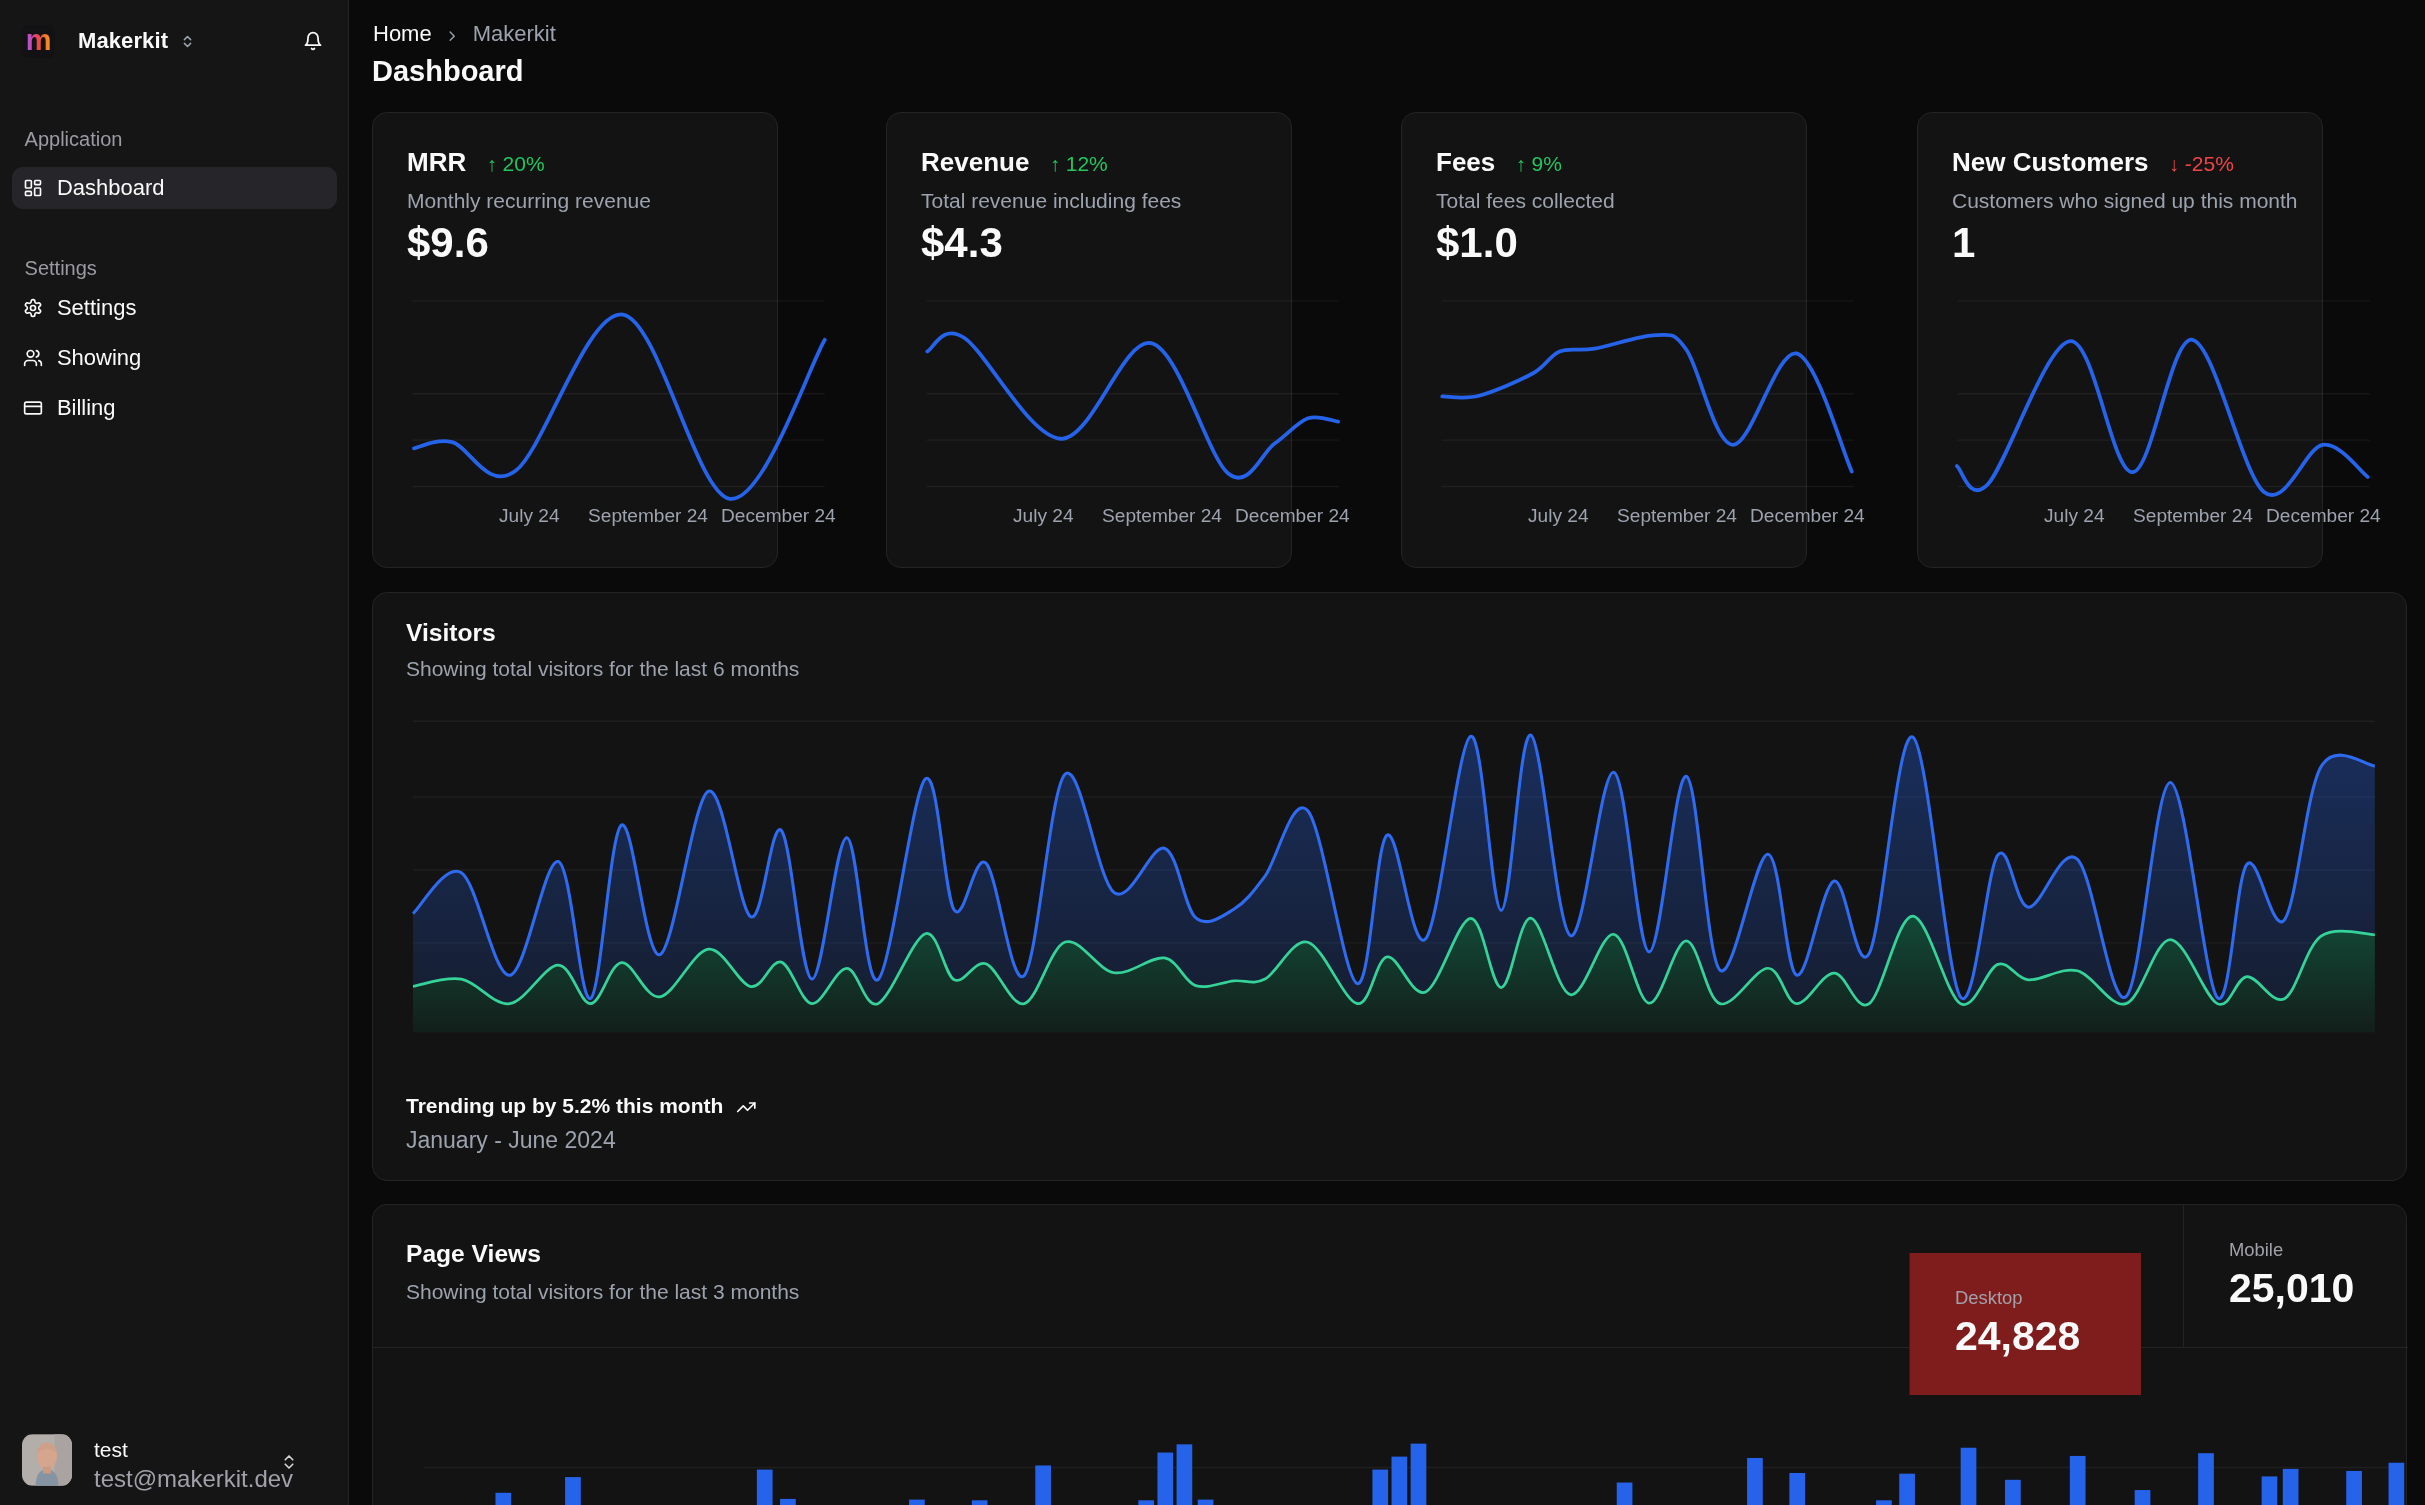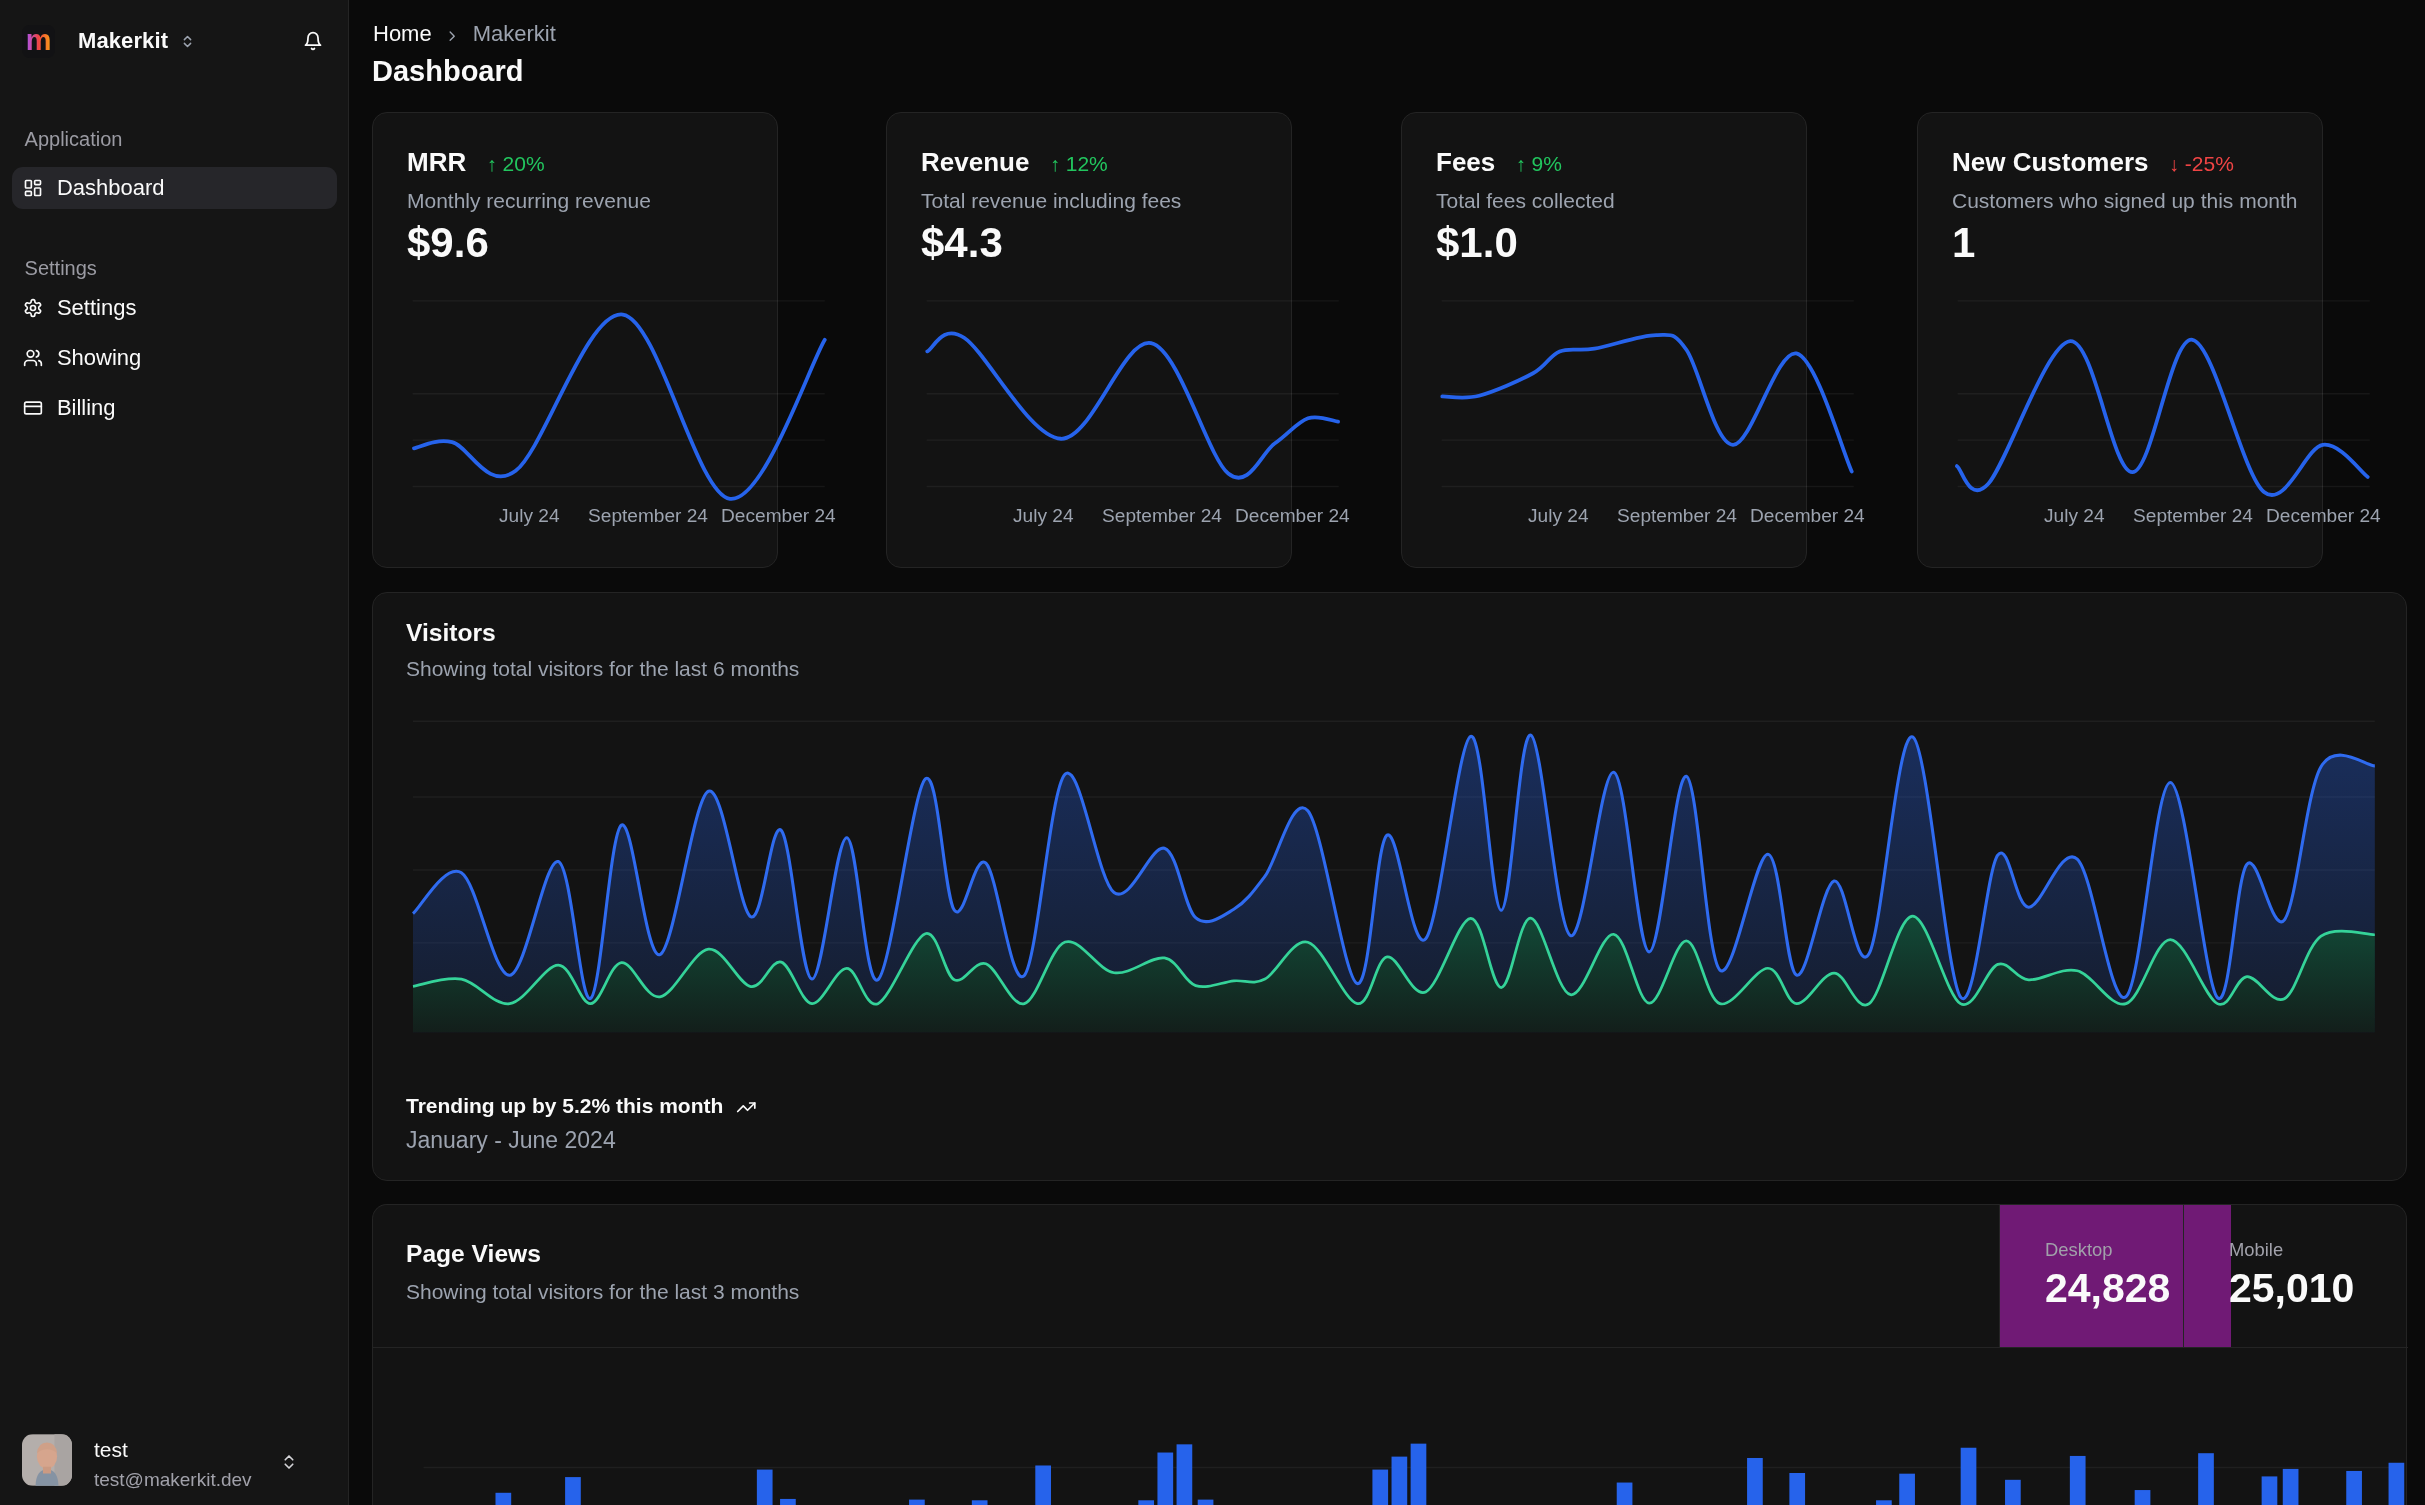--- a/index.html
+++ b/index.html
@@ -5,21 +5,21 @@
 #sidebar{position:absolute;left:0;top:0;width:349px;height:1505px;background:#151515;border-right:1.4px solid #242424;box-sizing:border-box;}
 #logorow{position:absolute;left:22px;top:24.6px;width:305px;display:flex;align-items:center;}
 #wsname{color:#fafafa;font-size:22px;font-weight:bold;margin-left:23px;letter-spacing:0.1px;}
 .seclab{position:absolute;left:24.6px;color:#9b9ba3;font-size:20px;}
 .navitem{position:absolute;left:12.3px;width:325px;height:42px;border-radius:11px;display:flex;align-items:center;box-sizing:border-box;padding-left:11px;color:#fafafa;font-size:22px;}
 .navitem svg{margin-right:13.6px;}
 .navitem.active{background:#26262a;}
 #userrow{position:absolute;left:22px;top:1434px;width:305px;height:55px;}
 #userrow > svg:first-child{position:absolute;left:0;top:0;}
 #uname{position:absolute;left:72px;top:1.4px;color:#fafafa;font-size:21px;line-height:29px;}
-#umail{color:#a1a1aa;font-size:19px;}
+#umail{color:#a1a1aa;font-size:24px;}
 #main{position:absolute;left:0;top:0;width:2426px;height:1505px;}
 #crumb{position:absolute;left:373px;top:20.5px;font-size:22px;color:#9ca3af;}
 #h1{position:absolute;left:372px;top:55px;font-size:29px;font-weight:bold;color:#fafafa;}
 .card{position:absolute;background:#131313;border:1.4px solid #242424;border-radius:15px;box-sizing:border-box;}
 .stat{top:112px;width:406px;height:456px;}
 .strow{position:absolute;left:34px;top:34px;display:flex;align-items:baseline;}
 .sttitle{color:#fafafa;font-size:26px;font-weight:bold;}
 .badge{font-size:21px;margin-left:20.5px;}
 .bar{font-size:20px;}
 .stsub{position:absolute;left:34px;top:76px;color:#9ca3af;font-size:21px;}
@@ -29,21 +29,21 @@
 #visitors{left:372px;top:592px;width:2035px;height:589px;}
 .vtitle{position:absolute;left:33px;top:26px;color:#fafafa;font-size:24.6px;font-weight:bold;}
 .vsub{position:absolute;left:33px;top:64px;color:#9ca3af;font-size:21px;}
 .vfoot1{position:absolute;left:33px;top:501px;color:#fafafa;font-size:21px;font-weight:bold;}
 .vfoot2{position:absolute;left:33px;top:534px;color:#9ca3af;font-size:23px;}
 #pageviews{left:372px;top:1204px;width:2035px;height:341px;border-bottom:none;border-bottom-left-radius:0;border-bottom-right-radius:0;}
 .pvhead{position:absolute;left:0;top:0;width:2035px;height:143px;border-bottom:1.4px solid #242424;box-sizing:border-box;}
 .pvtitle{position:absolute;left:33px;top:35px;color:#fafafa;font-size:24.6px;font-weight:bold;}
 .pvsub{position:absolute;left:33px;top:75px;color:#9ca3af;font-size:21px;}
 .pvbox{position:absolute;top:0;height:142px;border-left:1.4px solid #242424;box-sizing:border-box;}
-#pvdesk{left:1626px;width:232px;background:#701a75;}
+#pvdesk{left:1536px;width:232px;background:#7f1d1d;margin-top:48px;}
 #pvmob{left:1810px;width:224px;}
 .pvlab{position:absolute;left:45px;top:34px;color:#a1a1aa;font-size:18.4px;}
 .pvnum{position:absolute;left:45px;top:60px;color:#fafafa;font-size:41px;font-weight:bold;}
 </style></head>
 <body>
 <div id="sidebar">
   <div id="logorow">
     <svg id="logotile" width="33" height="33" viewBox="0 0 48 48">
       <defs>
           <linearGradient id="mg" x1="0" y1="0" x2="1" y2="0">

